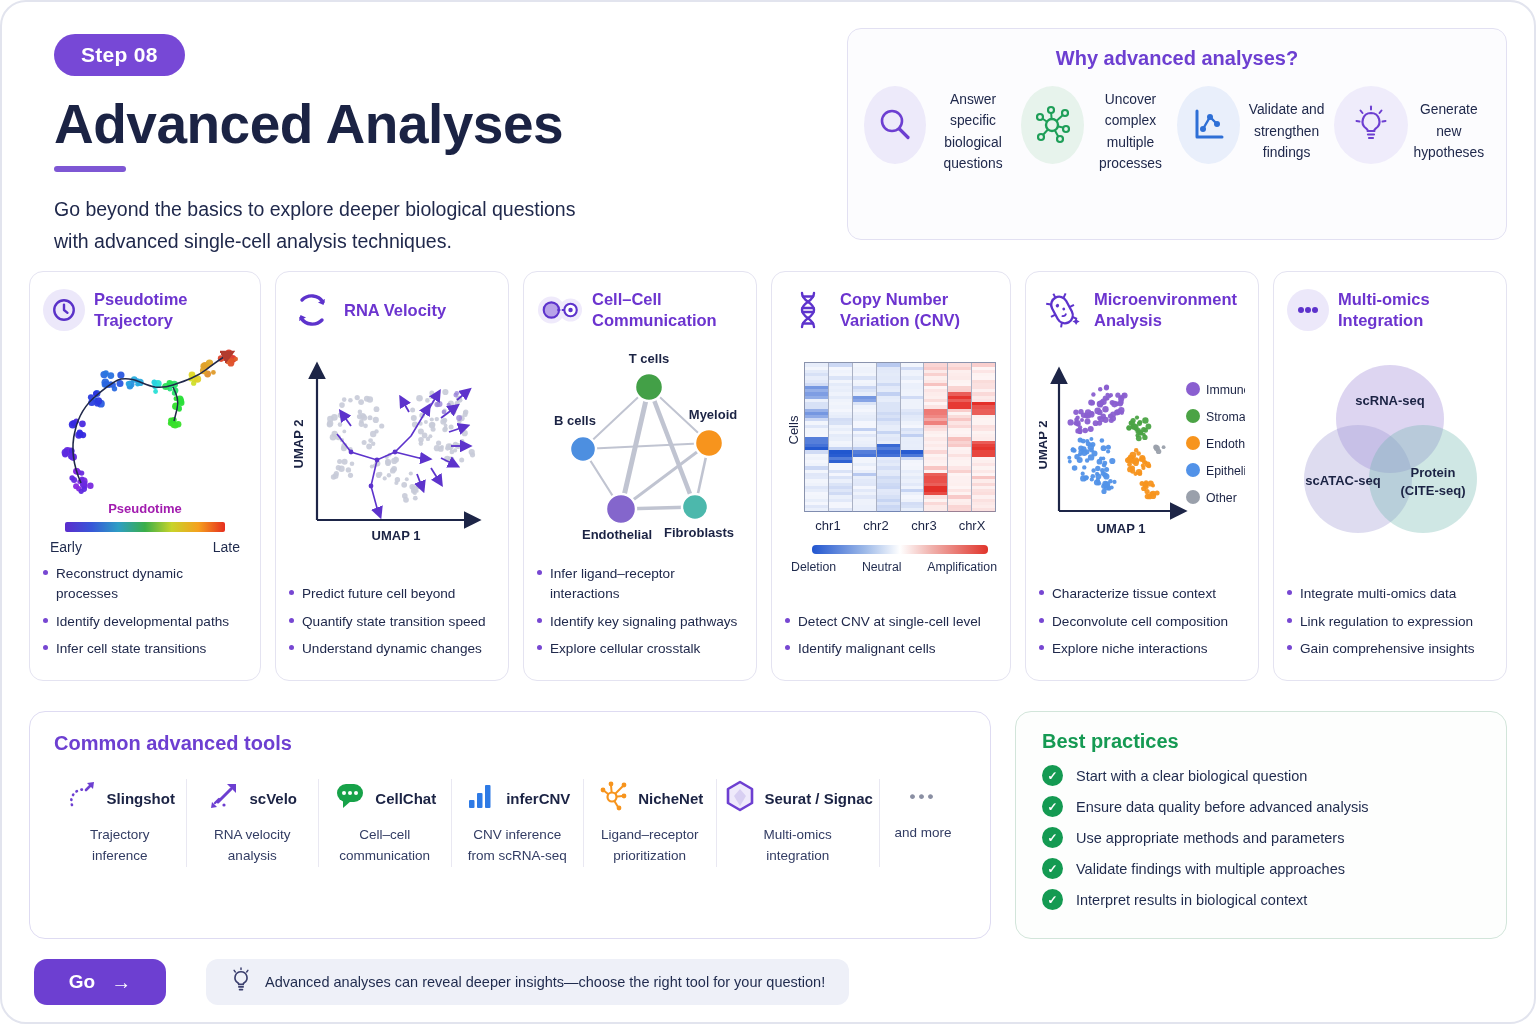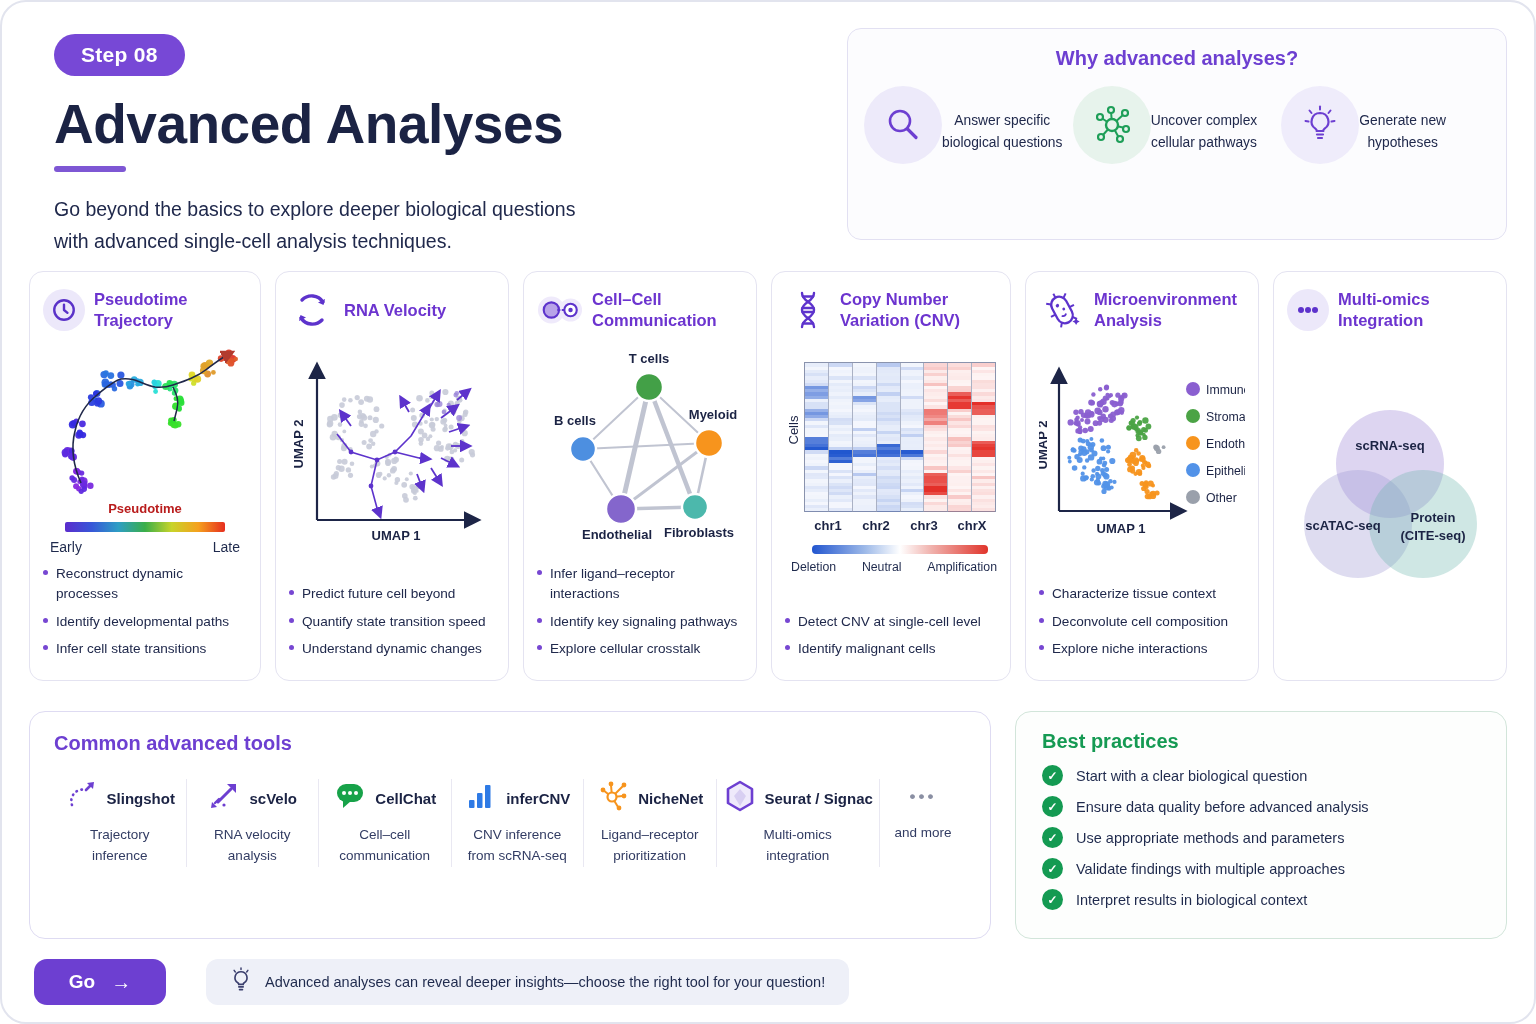--- a/index.html
+++ b/index.html
@@ -33,33 +33,33 @@
   .card-title{font-size:16.5px;font-weight:700;color:#6c34cf;line-height:1.28;}
   .card-viz{flex:1;display:flex;flex-direction:column;align-items:center;justify-content:center;}
   .bullets{margin-top:auto;}
   .bullet{display:flex;gap:8px;margin:8px 0;font-size:13.6px;line-height:1.45;color:#20294c;}
   .bullet .dot{width:5px;height:5px;border-radius:50%;background:#7747d2;flex:none;margin-top:6px;}
   svg text{font-family:"Liberation Sans",sans-serif;}
   .axis-label{font-size:13px;font-weight:700;fill:#1b2344;}
   .viz-label{font-size:13px;font-weight:600;fill:#1b2344;}
   
   .pt-bar-wrap{width:190px;text-align:center;margin-top:4px;}
-  .pt-bar-title{font-size:13px;font-weight:600;color:#b91c1c;margin-bottom:6px;}
+  .pt-bar-title{font-size:13px;font-weight:600;color:#a21caf;margin-bottom:6px;}
   .pt-bar{width:160px;height:10px;margin:0 auto;border-radius:2px;
           background:linear-gradient(90deg,#5b2ccd,#3757d8,#2e9ec4,#3aae4a,#c8d42a,#f5a01e,#e62e1f);}
   .pt-bar-labels{display:flex;justify-content:space-between;font-size:14px;color:#1f2a4d;margin-top:7px;}
   
   .cnv-wrap{display:flex;align-items:center;gap:4px;}
   .cnv-ylab{font-size:13px;color:#1b2344;transform:rotate(-90deg);width:14px;white-space:nowrap;}
   #cnv-grid{width:192px;height:150px;border:1.5px solid #8a93ad;display:flex;background:#fff;}
   .cnv-col{flex:1;display:flex;flex-direction:column;border-right:1px solid #aab1c4;}
   .cnv-col:last-child{border-right:none;}
   .cnv-col div{flex:1;}
   .cnv-chroms{width:192px;display:flex;margin:6px 0 0 18px;font-size:13px;color:#1b2344;}
-  .cnv-chroms span{flex:1;text-align:center;font-weight:bold;}
+  .cnv-chroms span{flex:1;text-align:center;}
   .cnv-legend-bar{width:176px;height:9px;border-radius:4px;margin:12px 0 0 18px;
       background:linear-gradient(90deg,#2255cf 0%,#9db9e8 30%,#ffffff 50%,#f0b1ac 68%,#e0342b 100%);}
   .cnv-legend-labels{width:206px;display:flex;justify-content:space-between;font-size:12.3px;
       color:#1f2a4d;margin:6px 0 0 6px;}
   
   .bottom-row{display:flex;gap:24px;margin-top:30px;}
   .tools-panel{width:962px;border:1.5px solid #dedbf2;border-radius:16px;background:#fff;padding:20px 24px;min-height:206px;}
   .tools-title{font-size:20px;font-weight:700;color:#6d3fd1;margin-bottom:24px;}
   .tools-row{display:flex;}
   .tool{flex:1;padding:0 6px;border-right:1px solid #e9e8f2;display:flex;flex-direction:column;align-items:center;text-align:center;}
@@ -127,21 +127,36 @@
               <circle cx="8" cy="12" r="3" stroke-width="2.2" fill="#e7f3ec"></circle>
               <circle cx="19" cy="5" r="3" stroke-width="2.2" fill="#e7f3ec"></circle>
               <circle cx="33" cy="8" r="3" stroke-width="2.2" fill="#e7f3ec"></circle>
               <circle cx="34" cy="24" r="3" stroke-width="2.2" fill="#e7f3ec"></circle>
               <circle cx="9" cy="32" r="3" stroke-width="2.2" fill="#e7f3ec"></circle>
               <circle cx="28" cy="34" r="3" stroke-width="2.2" fill="#e7f3ec"></circle>
             </svg>
           </div>
           <div class="why-caption">
             <div>Uncover complex</div>
-            <div>cellular pathways</div>
+            <div>multiple processes</div>
+          </div>
+        </div>
+        <div class="why-item">
+          <div class="why-circle" style="background:#e9effb">
+            <svg width="40" height="40" viewBox="0 0 40 40">
+              <path d="M9 6 V32 H34" fill="none" stroke="#2e6fd6" stroke-width="3" stroke-linecap="round" stroke-linejoin="round"></path>
+              <path d="M15 24 L22 12 L29 19" fill="none" stroke="#2e6fd6" stroke-width="2.4"></path>
+              <circle cx="15" cy="24" r="3" fill="#2e6fd6"></circle>
+              <circle cx="22" cy="12" r="3" fill="#2e6fd6"></circle>
+              <circle cx="29" cy="19" r="3" fill="#2e6fd6"></circle>
+            </svg>
+          </div>
+          <div class="why-caption">
+            <div>Validate and</div>
+            <div>strengthen findings</div>
           </div>
         </div>
         <div class="why-item">
           <div class="why-circle" style="background:#efecfb">
             <svg width="40" height="40" viewBox="0 0 40 40" fill="none" stroke="#6d3fd1">
               <path d="M20 8 a8.5 8.5 0 0 1 4.6 15.6 c-.9.6-1.4 1.5-1.4 2.4 h-6.4 c0-.9-.5-1.8-1.4-2.4 A8.5 8.5 0 0 1 20 8 Z" stroke-width="2.2"></path>
               <line x1="17" y1="29.5" x2="23" y2="29.5" stroke-width="2.2" stroke-linecap="round"></line>
               <line x1="18" y1="33" x2="22" y2="33" stroke-width="2.2" stroke-linecap="round"></line>
               <line x1="20" y1="1.5" x2="20" y2="4.5" stroke-width="2" stroke-linecap="round"></line>
               <line x1="9.5" y1="5.5" x2="11.5" y2="8" stroke-width="2" stroke-linecap="round"></line>
@@ -1307,20 +1322,34 @@
         <svg width="206" height="200" viewBox="0 0 206 200">
           <circle cx="103" cy="64" r="54" fill="#a18ad9" opacity=".36"></circle>
           <circle cx="71" cy="124" r="54" fill="#9e97d4" opacity=".34"></circle>
           <circle cx="136" cy="124" r="54" fill="#6ab3ac" opacity=".32"></circle>
           <text x="103" y="50" text-anchor="middle" class="viz-label">scRNA-seq</text>
           <text x="56" y="130" text-anchor="middle" class="viz-label">scATAC-seq</text>
           <text x="146" y="122" text-anchor="middle" class="viz-label">Protein</text>
           <text x="146" y="140" text-anchor="middle" class="viz-label">(CITE-seq)</text>
         </svg>
       </div>
+      <div class="bullets">
+        <div class="bullet">
+            <span class="dot"></span>
+            <span>Integrate multi-omics data</span>
+          </div>
+        <div class="bullet">
+            <span class="dot"></span>
+            <span>Link regulation to expression</span>
+          </div>
+        <div class="bullet">
+            <span class="dot"></span>
+            <span>Gain comprehensive insights</span>
+          </div>
+      </div>
     </div>
   </div>
 
   <div class="bottom-row">
     <div class="tools-panel">
       <div class="tools-title">Common advanced tools</div>
       <div class="tools-row">
         <div class="tool">
           <div class="tool-head">
             <span>

